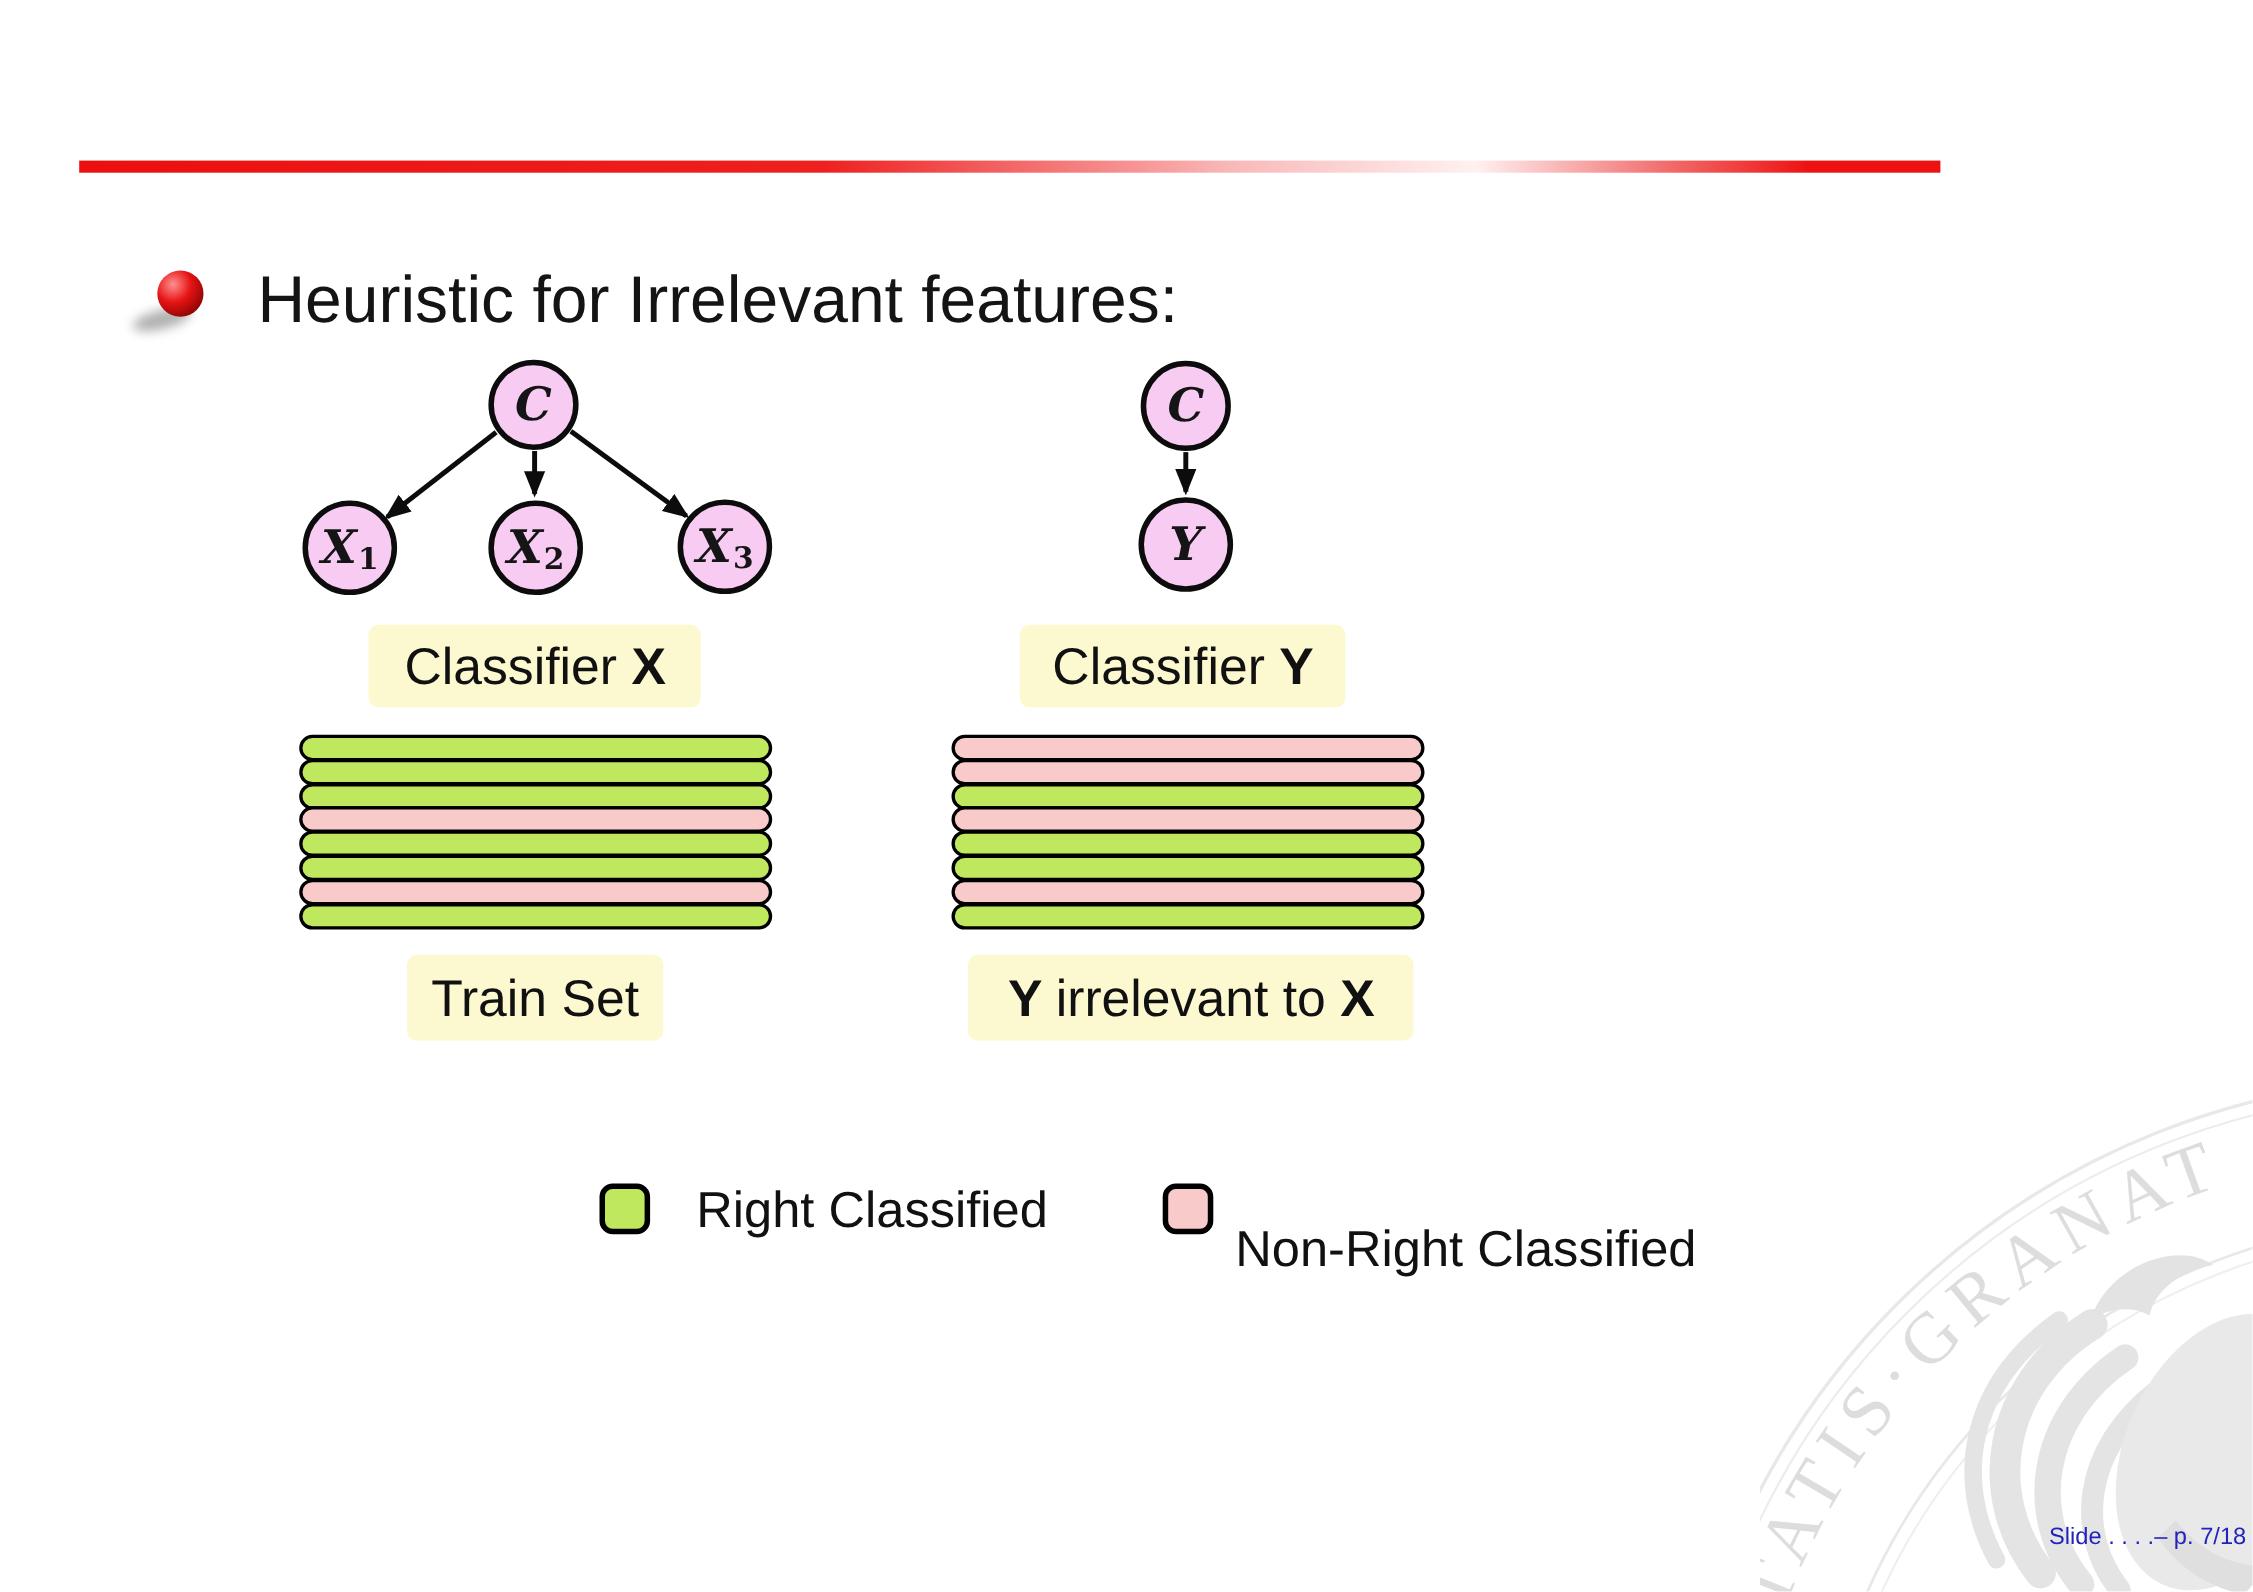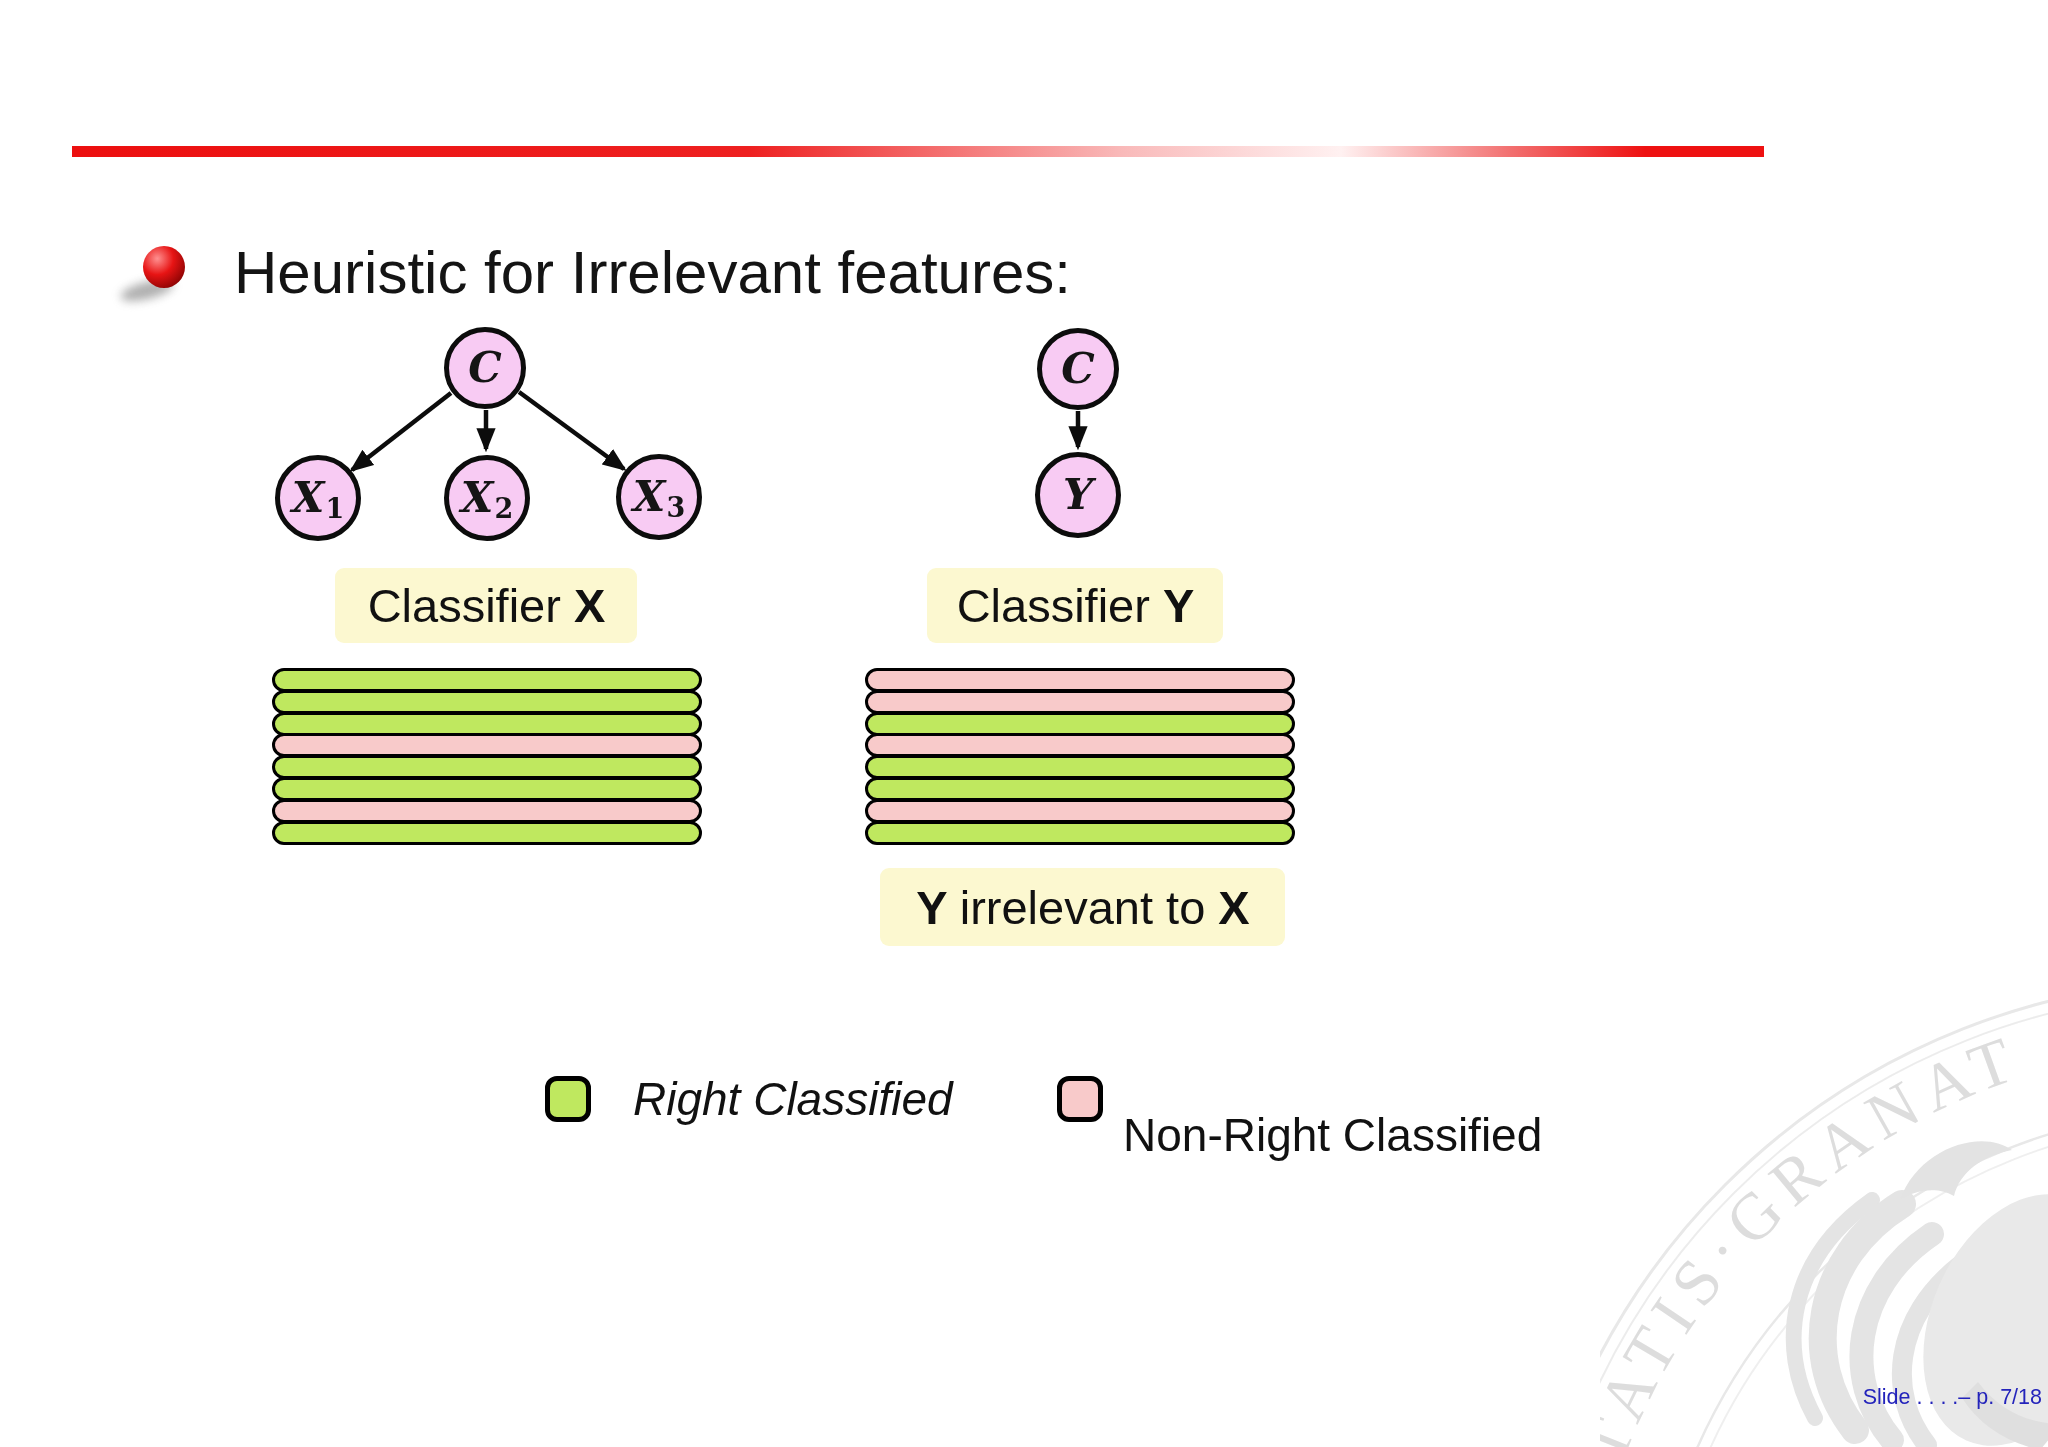--- a/index.html
+++ b/index.html
@@ -150,24 +150,27 @@
       <div class="bar pink" style="top: 0px;"></div>
       <div class="bar pink" style="top: 21.8px;"></div>
       <div class="bar green" style="top: 43.6px;"></div>
       <div class="bar pink" style="top: 65.4px;"></div>
       <div class="bar green" style="top: 87.2px;"></div>
       <div class="bar green" style="top: 109px;"></div>
       <div class="bar pink" style="top: 130.8px;"></div>
       <div class="bar green" style="top: 152.6px;"></div>
     </div>
 
+  <div class="ylabel" style="left:370px;top:868px;width:233px;height:78px;">
+    <span>Train Set</span>
+  </div>
   <div class="ylabel" style="left:880px;top:868px;width:405px;height:78px;">
     <b>Y</b><span> irrelevant to </span><b>X</b>
   </div>
 
   <div class="legend-swatch green" style="left:545px;"></div>
-  <div class="legend-label" style="left:633px;font-style:italic;">Right Classified</div>
+  <div class="legend-label" style="left:633px;">Right Classified</div>
   <div class="legend-swatch pink" style="left:1057px;"></div>
   <div class="legend-label" style="left:1123px;margin-top:36px;">Non-Right Classified</div>
 
   <div class="footer">Slide . . . .– p. 7/18</div>
 
 </div>
 
 </body></html>

